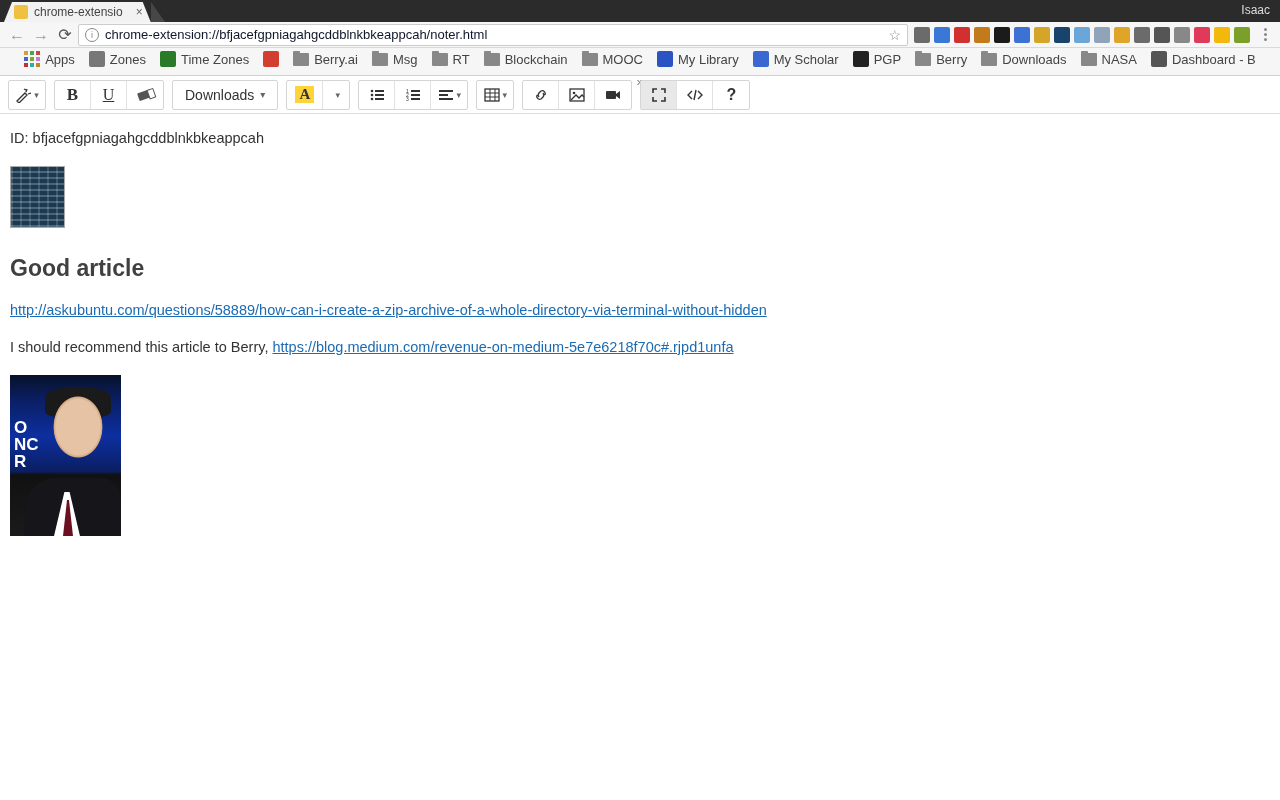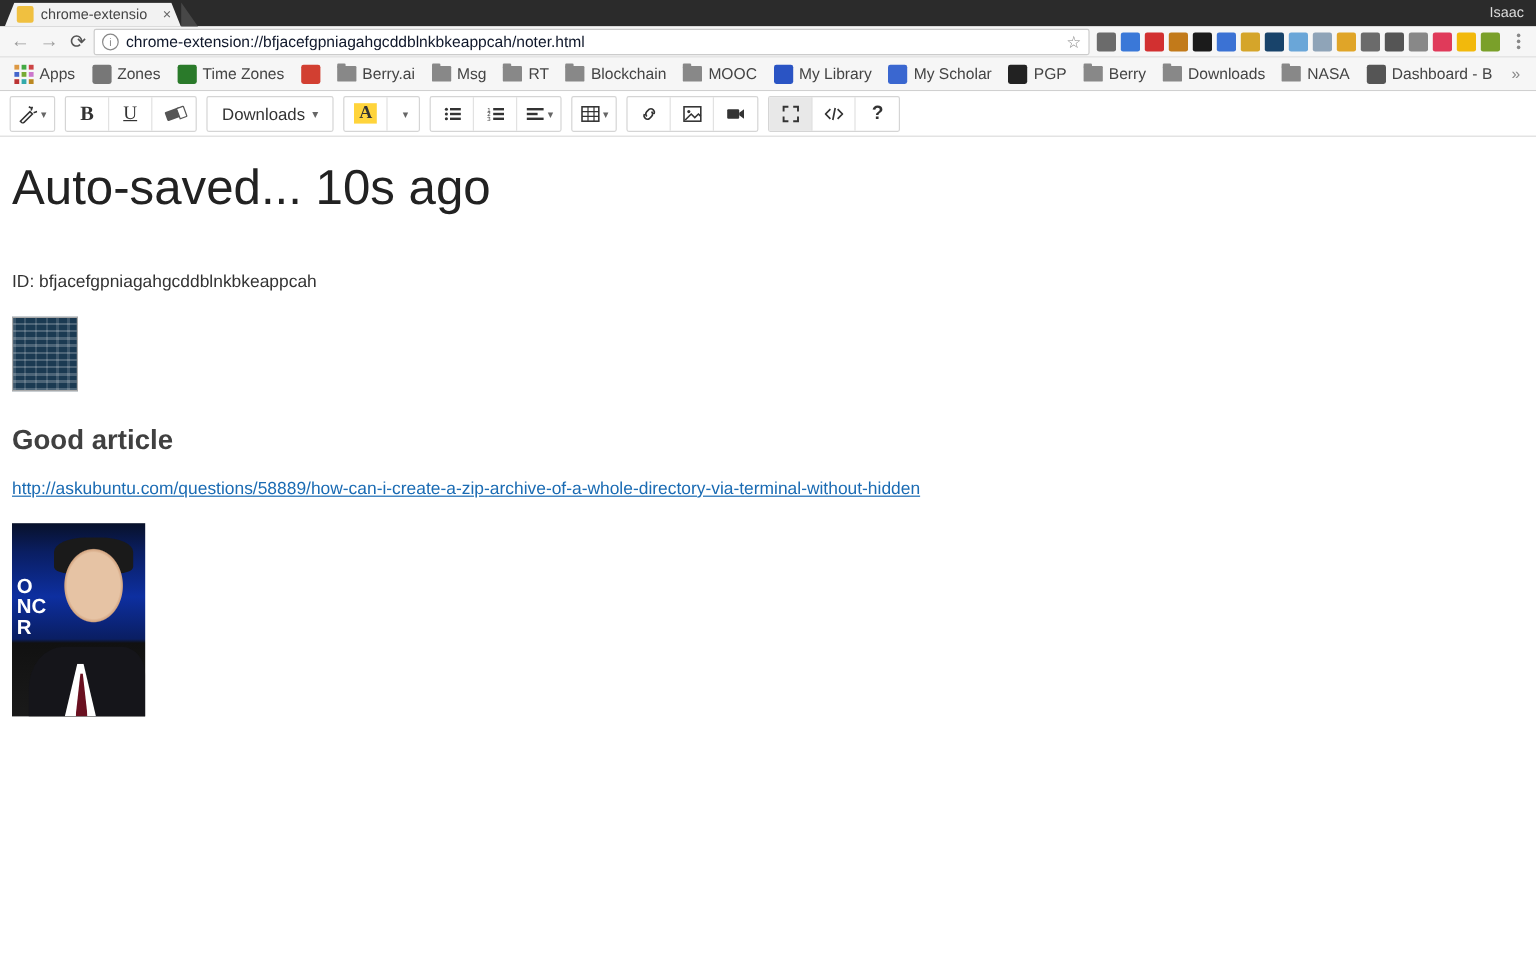--- a/index.html
+++ b/index.html
@@ -22,21 +22,21 @@
 .omnibox { flex: 1; background: #fff; border: 1px solid #ccc; border-radius: 2px; height: 22px; display: flex; align-items: center; padding: 0 6px; gap: 6px; position: relative; }
 .info-icon { width: 14px; height: 14px; border: 1px solid #888; border-radius: 50%; font-size: 9px; display: flex; align-items: center; justify-content: center; color: #888; }
 .url-text { flex: 1; font-size: 13px; color: #0f172a; white-space: nowrap; overflow: hidden; }
 .star { color: #888; font-size: 14px; }
 .ext-icons { display: flex; align-items: center; gap: 4px; padding: 0 4px; }
 .ext-ic { width: 16px; height: 16px; border-radius: 2px; }
 .kebab { width: 18px; display: flex; flex-direction: column; align-items: center; gap: 2px; }
 .kebab span { width: 3px; height: 3px; background: #888; border-radius: 50%; }
 
 
-.bm-bar { background: #f6f6f6; border-bottom: 1px solid #d0d0d0; height: 28px; display: flex; align-items: center; padding: 0 6px; gap: 2px; font-size: 13px; color: #444; }
+.bm-bar { background: #f6f6f6; border-bottom: 1px solid #d0d0d0; height: 28px; display: flex; align-items: center; padding: 0 6px; gap: 2px; font-size: 13px; color: #444; flex-direction: column; }
 .bm-item { display: flex; align-items: center; gap: 5px; padding: 3px 6px; border-radius: 2px; white-space: nowrap; }
 .bm-folder-ic { width: 16px; height: 13px; background: #888; border-radius: 1px; position: relative; }
 .bm-folder-ic::before { content:''; position:absolute; top:-2px; left:0; width:7px; height:3px; background:#888; border-radius:1px 1px 0 0; }
 .bm-apps-ic { width: 16px; height: 16px; display: grid; grid-template-columns: repeat(3,4px); grid-template-rows: repeat(3,4px); gap: 2px; }
 .bm-apps-ic span:nth-child(1){ background:#d94; } .bm-apps-ic span:nth-child(2){ background:#4a4; } .bm-apps-ic span:nth-child(3){ background:#c44; }
 .bm-apps-ic span:nth-child(4){ background:#46c; } .bm-apps-ic span:nth-child(5){ background:#7a3; } .bm-apps-ic span:nth-child(6){ background:#c7c; }
 .bm-apps-ic span:nth-child(7){ background:#b33; } .bm-apps-ic span:nth-child(8){ background:#3aa; } .bm-apps-ic span:nth-child(9){ background:#b82; }
 .bm-ic { width: 16px; height: 16px; border-radius: 2px; }
 .bm-spacer { flex: 1; }
 .bm-chevrons { color: #888; font-size: 13px; padding: 0 6px; }
@@ -309,34 +309,36 @@
           <path d="M5 4 L1 8 L5 12 M11 4 L15 8 L11 12 M9 3 L7 13" stroke="#333" stroke-width="1.4" fill="none"></path>
         </svg>
     </div>
     <div class="tbtn">
         <span style="font-weight:700;font-size:16px">?</span>
       </div>
   </div>
 </div>
 
 <div class="content">
-  <h1>Auto-saved... 10s ago</h1>
 
   <p class="idline">
     <span>ID: </span><span class="redunder">bfjacefgpniagahgcddblnkbkeappcah</span>
   </p>
 
   <div class="thumb1"></div>
 
   <h2>Good article</h2>
 
   <p class="para">
     <a href="#" class="link">http://askubuntu.com/questions/58889/how-can-i-create-a-zip-archive-of-a-whole-directory-via-terminal-without-hidden</a>
   </p>
 
+  <p class="para">
+    <span>I should recommend this article to Berry,  </span><a href="#" class="link">https://blog.medium.com/revenue-on-medium-5e7e6218f70c#.rjpd1unfa</a>
+  </p>
 
 
   <div class="portrait">
     <div class="letters" style="white-space:pre">O
 NC
 R</div>
     <div class="hair"></div>
     <div class="head"></div>
     <div class="suit"></div>
     <div class="collar"></div>

